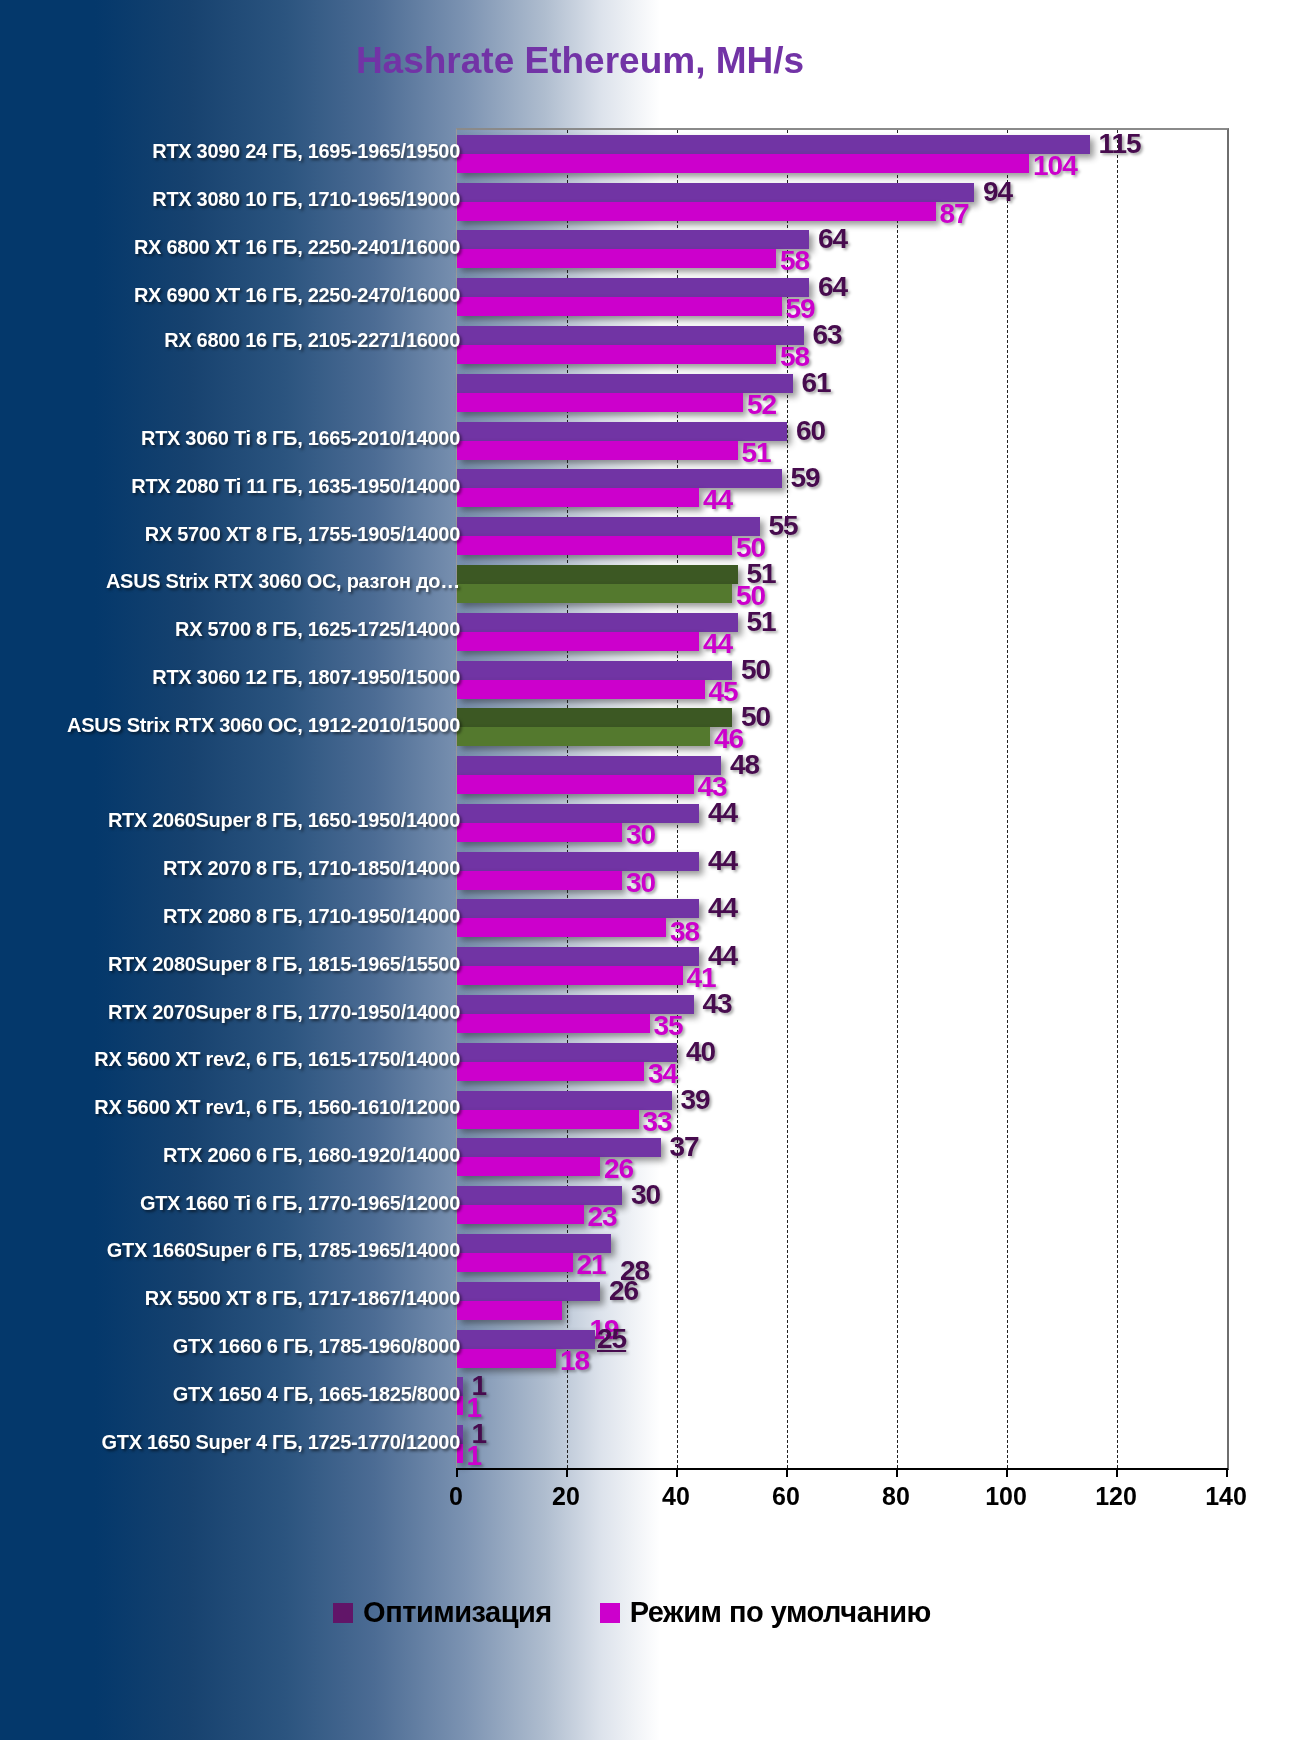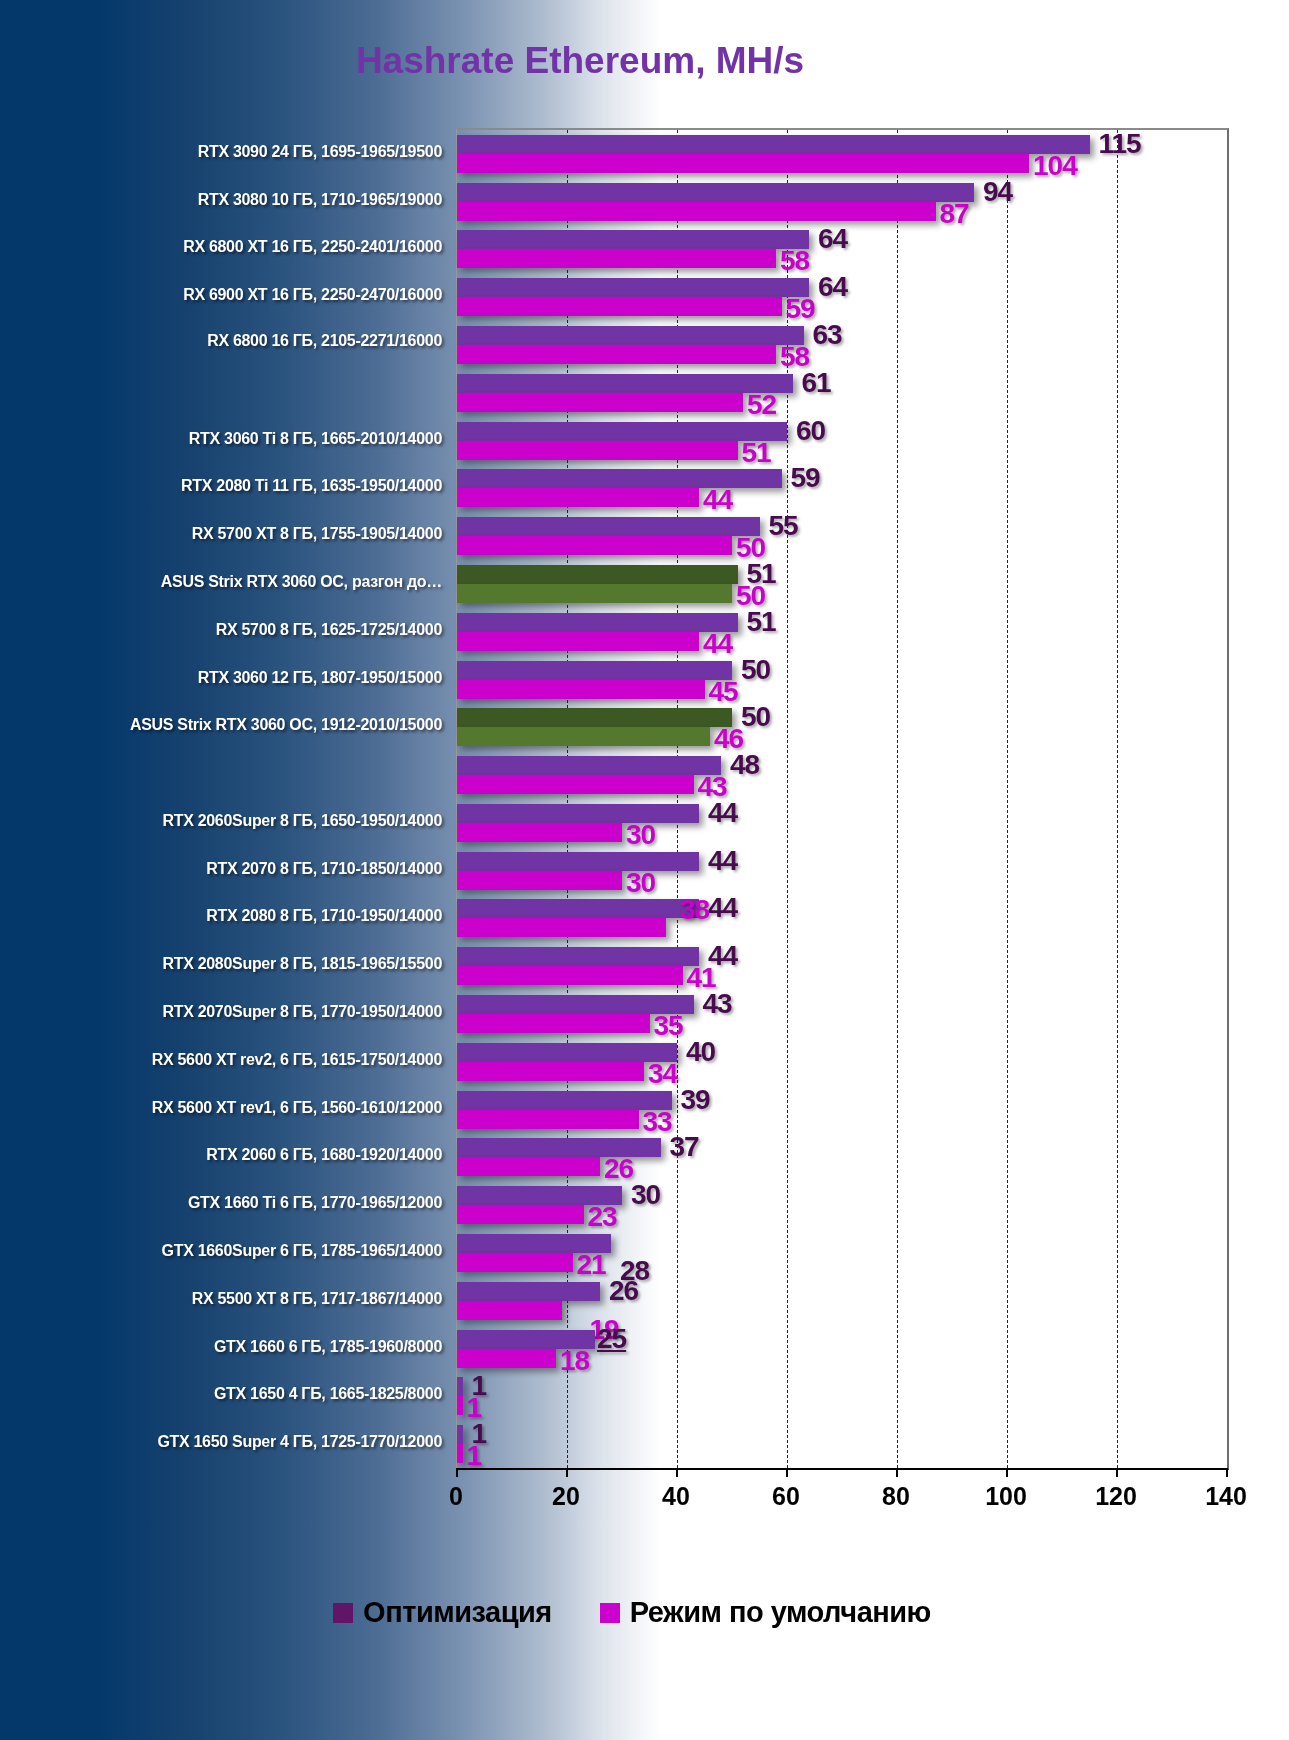--- a/index.html
+++ b/index.html
@@ -27,22 +27,23 @@
     border-left:1px solid #9a9a9a;
     border-bottom:2px solid #000;
     box-sizing:content-box;
   }
   .gridline{position:absolute;top:0;height:100%;width:0;border-left:1.5px dashed #222;}
   .bar{position:absolute;height:19px;box-shadow:4px 4px 6px rgba(30,30,30,0.45);}
   .val{position:absolute;font-weight:bold;font-size:28px;letter-spacing:-1px;
        text-shadow:2px 2px 3px rgba(0,0,0,0.35);white-space:nowrap;line-height:28px;}
   .cat-label{
     position:absolute;left:0;width:442px;display:flex;align-items:center;justify-content:flex-end;
-    font-weight:bold;font-size:16px;letter-spacing:-0.3px;color:#fff;white-space:nowrap;
+    font-weight:bold;font-size:20px;letter-spacing:-0.3px;color:#fff;white-space:nowrap;
     text-shadow:2px 2px 3px rgba(0,0,0,0.55);
+    padding-left:18px;
   }
   .tick{position:absolute;width:1.5px;height:9px;background:#000;top:1340px;}
   .tick-label{
     position:absolute;top:1354px;width:64px;text-align:center;
     font-size:25px;font-weight:bold;color:#000;
   }
   .legend{
     position:absolute;left:0;top:1596px;width:1264px;
     display:flex;justify-content:center;align-items:center;gap:48px;
   }
@@ -125,21 +126,21 @@
         <div class="bar" style="left: 0px; top: 692.893px; width: 165px; background: rgb(204, 0, 204);"></div>
         <div class="val" style="left: 251px; top: 668.893px; color: rgb(71, 11, 78);">44</div>
         <div class="val" style="left: 169px; top: 690.893px; color: rgb(204, 0, 204);">30</div>
         <div class="bar" style="left: 0px; top: 721.679px; width: 242px; background: rgb(113, 52, 164);"></div>
         <div class="bar" style="left: 0px; top: 740.679px; width: 165px; background: rgb(204, 0, 204);"></div>
         <div class="val" style="left: 251px; top: 716.679px; color: rgb(71, 11, 78);">44</div>
         <div class="val" style="left: 169px; top: 738.679px; color: rgb(204, 0, 204);">30</div>
         <div class="bar" style="left: 0px; top: 769.464px; width: 242px; background: rgb(113, 52, 164);"></div>
         <div class="bar" style="left: 0px; top: 788.464px; width: 209px; background: rgb(204, 0, 204);"></div>
         <div class="val" style="left: 251px; top: 764.464px; color: rgb(71, 11, 78);">44</div>
-        <div class="val" style="left: 213px; top: 766px; color: rgb(204, 0, 204); padding-left: 10px;">38</div>
+        <div class="val" style="left: 213px; top: 788px; color: rgb(204, 0, 204);">38</div>
         <div class="bar" style="left: 0px; top: 817.25px; width: 242px; background: rgb(113, 52, 164);"></div>
         <div class="bar" style="left: 0px; top: 836.25px; width: 225.5px; background: rgb(204, 0, 204);"></div>
         <div class="val" style="left: 251px; top: 812.25px; color: rgb(71, 11, 78);">44</div>
         <div class="val" style="left: 229.5px; top: 834.25px; color: rgb(204, 0, 204);">41</div>
         <div class="bar" style="left: 0px; top: 865.036px; width: 236.5px; background: rgb(113, 52, 164);"></div>
         <div class="bar" style="left: 0px; top: 884.036px; width: 192.5px; background: rgb(204, 0, 204);"></div>
         <div class="val" style="left: 245.5px; top: 860.036px; color: rgb(71, 11, 78);">43</div>
         <div class="val" style="left: 196.5px; top: 882.036px; color: rgb(204, 0, 204);">35</div>
         <div class="bar" style="left: 0px; top: 912.821px; width: 220px; background: rgb(113, 52, 164);"></div>
         <div class="bar" style="left: 0px; top: 931.821px; width: 187px; background: rgb(204, 0, 204);"></div>

